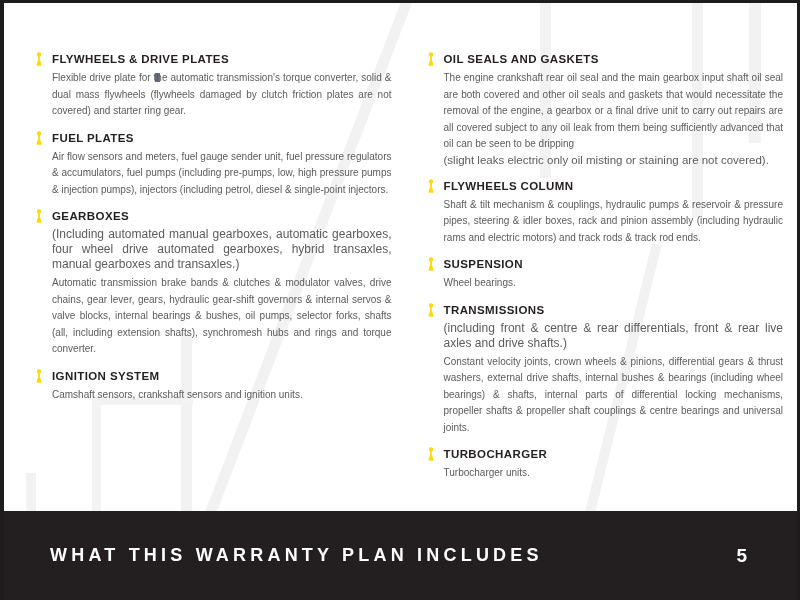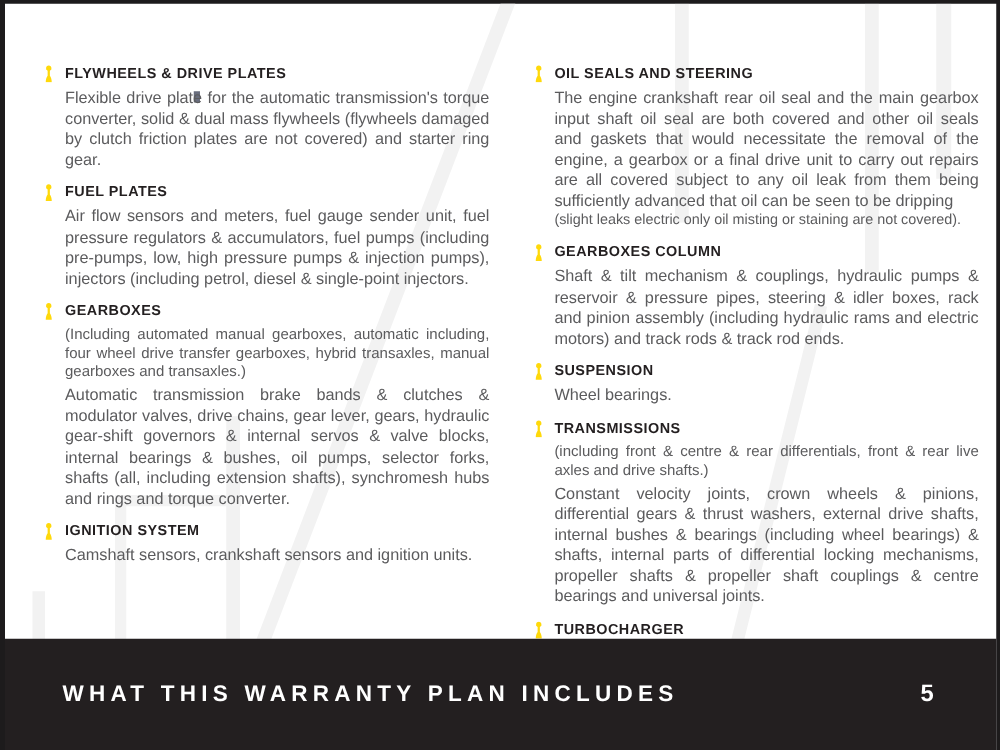--- a/index.html
+++ b/index.html
@@ -30,21 +30,21 @@
   .sec-head .icon { flex: 0 0 auto; width: 10px; height: 14px; margin-top: -1px; }
   .sec-head h3 {
     margin: 0 0 5px 0;
     font-size: 11.5px; font-weight: bold;
     letter-spacing: 0.4px;
     color: #231f20;
   }
   .sec-body { margin-left: 18px; }
   .para {
     margin: 0;
-    font-size: 13px; line-height: 16.5px;
+    font-size: 10px; line-height: 16.5px;
     color: #5b5b5d;
     text-align: justify;
   }
   .para.small { font-size: 12px; line-height: 15px; margin-bottom: 3px; }
   .para.small-tail { font-size: 11.5px; line-height: 15px; }
   .footer {
     position: absolute; left: -4px; right: -3px; bottom: 0; height: 89px;
     background: #231f20;
     display: flex; align-items: center; justify-content: space-between;
     padding: 0 52px 0 50px;
@@ -112,21 +112,21 @@
       <div class="section">
         <div class="sec-head">
           <span class="icon">
             <svg viewBox="0 0 10 14" width="10" height="14">
                 <path d="M5 .3C3.7.3 2.9 1.2 2.9 2.3v1.3l1.2 1v4C3.2 9.9 2.6 11.4 2.6 13.7h4.8C7.4 11.4 6.8 9.9 5.9 8.6v-4l1.2-1V2.3C7.1 1.2 6.3.3 5 .3z" fill="#FFD90A"></path>
               </svg>
           </span>
           <h3>GEARBOXES</h3>
         </div>
         <div class="sec-body">
-          <p class="para small">(Including automated manual gearboxes, automatic including, four wheel drive transfer gearboxes, hybrid transaxles, manual gearboxes and transaxles.)</p>
+          <p class="para small">(Including automated manual gearboxes, automatic gearboxes, four wheel drive automated gearboxes, hybrid transaxles, manual gearboxes and transaxles.)</p>
           <p class="para">Automatic transmission brake bands &amp; clutches &amp; modulator valves, drive chains, gear lever, gears, hydraulic gear-shift governors &amp; internal servos &amp; valve blocks, internal bearings &amp; bushes, oil pumps, selector forks, shafts (all, including extension shafts), synchromesh hubs and rings and torque converter.</p>
         </div>
       </div>
 
       <div class="section">
         <div class="sec-head">
           <span class="icon">
             <svg viewBox="0 0 10 14" width="10" height="14">
                 <path d="M5 .3C3.7.3 2.9 1.2 2.9 2.3v1.3l1.2 1v4C3.2 9.9 2.6 11.4 2.6 13.7h4.8C7.4 11.4 6.8 9.9 5.9 8.6v-4l1.2-1V2.3C7.1 1.2 6.3.3 5 .3z" fill="#FFD90A"></path>
               </svg>
@@ -142,36 +142,36 @@
 
     <div class="col">
 
       <div class="section">
         <div class="sec-head">
           <span class="icon">
             <svg viewBox="0 0 10 14" width="10" height="14">
                 <path d="M5 .3C3.7.3 2.9 1.2 2.9 2.3v1.3l1.2 1v4C3.2 9.9 2.6 11.4 2.6 13.7h4.8C7.4 11.4 6.8 9.9 5.9 8.6v-4l1.2-1V2.3C7.1 1.2 6.3.3 5 .3z" fill="#FFD90A"></path>
               </svg>
           </span>
-          <h3>OIL SEALS AND STEERING</h3>
+          <h3>OIL SEALS AND GASKETS</h3>
         </div>
         <div class="sec-body">
           <p class="para">The engine crankshaft rear oil seal and the main gearbox input shaft oil seal are both covered and other oil seals and gaskets that would necessitate the removal of the engine, a gearbox or a final drive unit to carry out repairs are all covered subject to any oil leak from them being sufficiently advanced that oil can be seen to be dripping</p>
           <p class="para small-tail">(slight leaks electric only oil misting or staining are not covered).</p>
         </div>
       </div>
 
       <div class="section">
         <div class="sec-head">
           <span class="icon">
             <svg viewBox="0 0 10 14" width="10" height="14">
                 <path d="M5 .3C3.7.3 2.9 1.2 2.9 2.3v1.3l1.2 1v4C3.2 9.9 2.6 11.4 2.6 13.7h4.8C7.4 11.4 6.8 9.9 5.9 8.6v-4l1.2-1V2.3C7.1 1.2 6.3.3 5 .3z" fill="#FFD90A"></path>
               </svg>
           </span>
-          <h3>GEARBOXES COLUMN</h3>
+          <h3>FLYWHEELS COLUMN</h3>
         </div>
         <div class="sec-body">
           <p class="para">Shaft &amp; tilt mechanism &amp; couplings, hydraulic pumps &amp; reservoir &amp; pressure pipes, steering &amp; idler boxes, rack and pinion assembly (including hydraulic rams and electric motors) and track rods &amp; track rod ends.</p>
         </div>
       </div>
 
       <div class="section">
         <div class="sec-head">
           <span class="icon">
             <svg viewBox="0 0 10 14" width="10" height="14">

